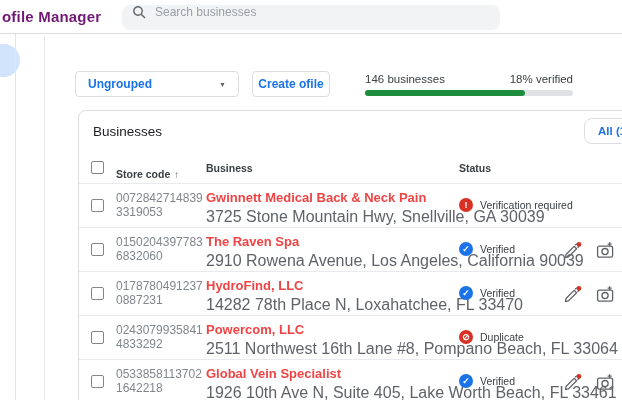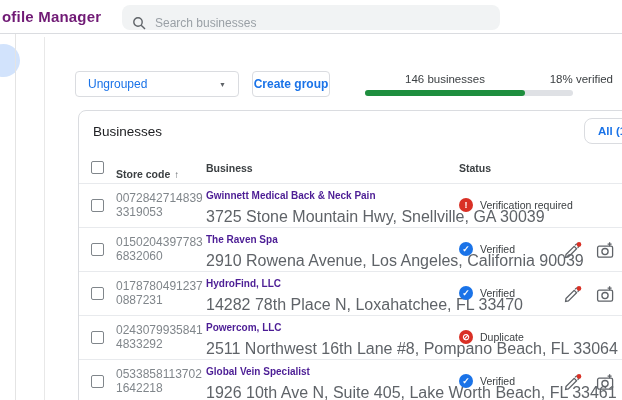--- a/index.html
+++ b/index.html
@@ -6,38 +6,38 @@
   html,body { width:622px; height:400px; overflow:hidden; background:#fff;
               font-family:"Liberation Sans", sans-serif; }
   .abs { position:absolute; }
   #stage { position:relative; width:622px; height:400px; background:#fff; }
 
   
   #topbar { left:0; top:0; width:622px; height:34px; background:#fff;
             border-bottom:1px solid #dadce0; z-index:5; }
   #brand { left:2px; top:8px; font-size:15px; font-weight:700; color:#701a75; letter-spacing:.2px; }
   #searchbar { left:122px; top:5px; width:378px; height:25px; background:#f1f3f4;
-               border-radius:8px; display:flex; align-items:flex-end; padding:0 10px; gap:9px; }
+               border-radius:8px; display:flex; align-items:flex-start; padding:0 10px; gap:9px; }
   #search-placeholder { font-size:12px; color:#9aa0a6; }
 
   
   #rail-circle { left:-13px; top:44px; width:33px; height:33px; border-radius:50%; background:#d2e3fc; }
   #vline1 { left:15px; top:34px; width:1px; height:366px; background:#e4e4e4; }
   #vline2 { left:44px; top:37px; width:1px; height:363px; background:#e8e8e8; }
 
   
   .outline-box { background:#fff; border:1px solid #dadce0; border-radius:4px; }
   #group-select { left:75px; top:71px; width:164px; height:26px; display:flex;
                   align-items:center; justify-content:space-between; padding:0 12px; cursor:pointer; }
-  #group-select-label { font-size:12px; color:#1a73e8; font-weight:400; }
+  #group-select-label { font-size:12px; color:#1a73e8; font-weight:700; }
   .dd-arrow { font-size:7px; color:#5f6368; }
   #create-group-btn { left:252px; top:71px; width:78px; height:26px; display:flex;
                       align-items:center; justify-content:center; font-size:12px;
                       color:#1a73e8; font-weight:700; cursor:pointer; }
-  #stats-labels { left:365px; top:73px; width:208px; display:flex; justify-content:space-between;margin-left:40px; }
+  #stats-labels { left:365px; top:73px; width:208px; display:flex; justify-content:space-between; }
   #stats-labels span { font-size:11.5px; color:#3c4043; }
   #progress-track { left:365px; top:90px; width:208px; height:6px; background:#dfe1e5; border-radius:3px; }
   #progress-fill { height:6px; background:#1e8e3e; border-radius:3px; width:0; }
 
   
   #panel { left:78px; top:110px; width:560px; height:300px; background:#fff;
            border:1px solid #dadce0; border-radius:8px 8px 0 0; }
   #panel-title { left:14px; top:13px; font-size:13.5px; color:#202124; }
   #filter-chip { left:505px; top:7px; width:84px; height:26px; border:1px solid #dadce0;
                  border-radius:8px; display:flex; align-items:center; padding-left:13px;
@@ -52,21 +52,21 @@
   #th-store { left:37px; top:17px; }
   #sort-arrow { font-size:10px; color:#5f6368; margin-left:4px; }
   #th-business { left:127px; top:11px; }
   #th-status { left:380px; top:11px; }
 
   #tbody { left:0; top:73px; width:560px; }
   .row { position:relative; width:560px; height:44px; border-bottom:1px solid #e8eaed; cursor:pointer; }
   .row .checkbox { position:absolute; left:12px; top:15px; }
   .store-code { position:absolute; left:37px; top:7px; width:88px; font-size:12px;
                 line-height:14px; color:#80868b; word-break:break-all; }
-  .biz-name { position:absolute; left:127px; top:6px; font-size:10px; color:#4c1d95;
+  .biz-name { position:absolute; left:127px; top:6px; font-size:13px; color:#ef4444;
               font-weight:700; white-space:nowrap; }
   .biz-addr { position:absolute; left:127px; top:24px; font-size:16px; color:#5f6368; white-space:nowrap; }
   .status-wrap { position:absolute; left:380px; top:14px; display:flex; align-items:center; gap:7px; }
   .status-dot { width:14px; height:14px; border-radius:50%; color:#fff; font-size:9px;
                 display:flex; align-items:center; justify-content:center; font-weight:700; }
   .status-dot.verified { background:#1a73e8; }
   .status-dot.required, .status-dot.duplicate { background:#d93025; }
   .status-label { font-size:10.5px; color:#3c4043; }
   .row-actions { position:absolute; left:484px; top:13px; display:flex; gap:14px; }
   .icon-btn { width:19px; height:19px; cursor:pointer; background:none; border:none; padding:0; }
@@ -90,21 +90,21 @@
   </div>
 
   <div id="rail-circle" class="abs"></div>
   <div id="vline1" class="abs"></div>
   <div id="vline2" class="abs"></div>
 
   <div id="group-select" class="abs outline-box">
     <span id="group-select-label">Ungrouped</span>
     <span class="dd-arrow">▼</span>
   </div>
-  <div id="create-group-btn" class="abs outline-box">Create group</div>
+  <div id="create-group-btn" class="abs outline-box">Create ofile</div>
 
   <div id="stats-labels" class="abs">
     <span>146 businesses</span>
     <span>18% verified</span>
   </div>
   <div id="progress-track" class="abs">
     <div id="progress-fill" style="width: 77%;"></div>
   </div>
 
   <div id="panel" class="abs">

